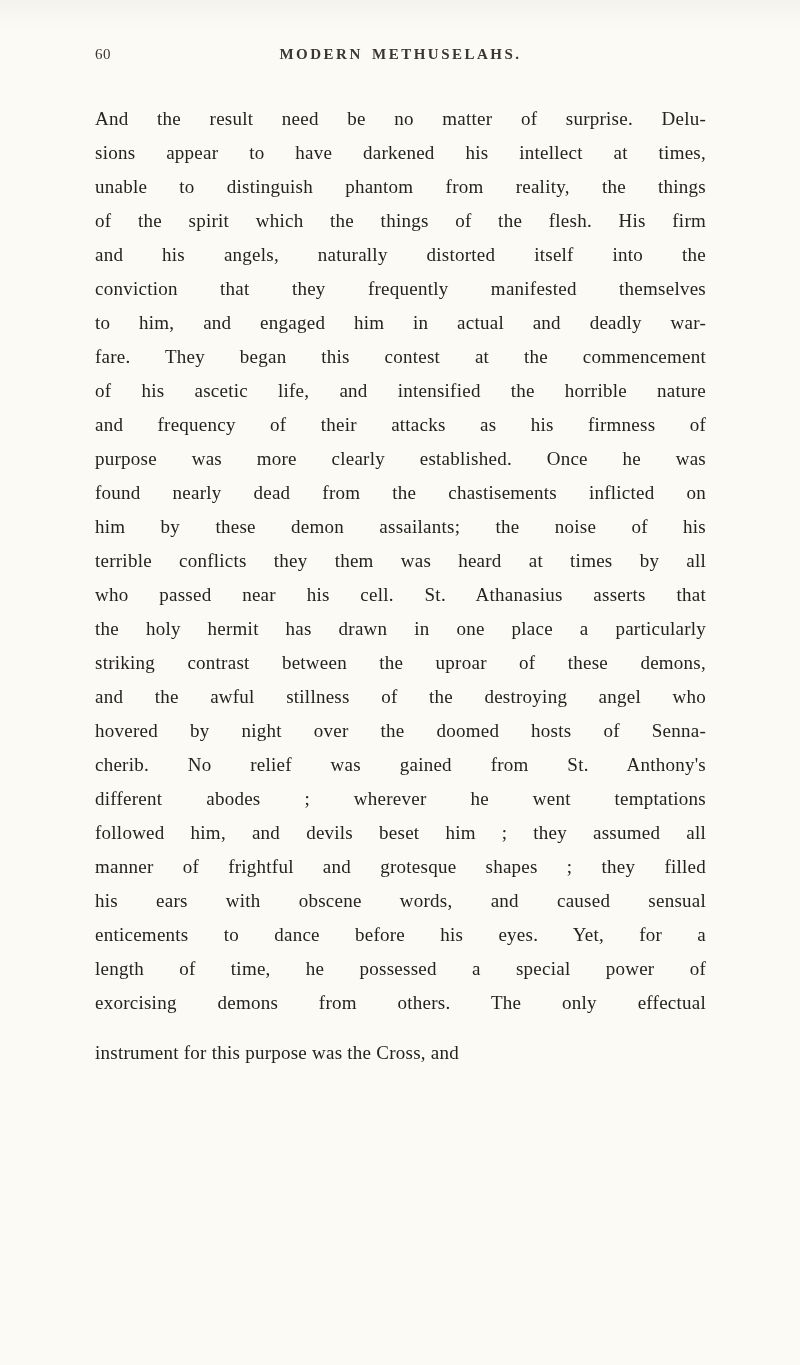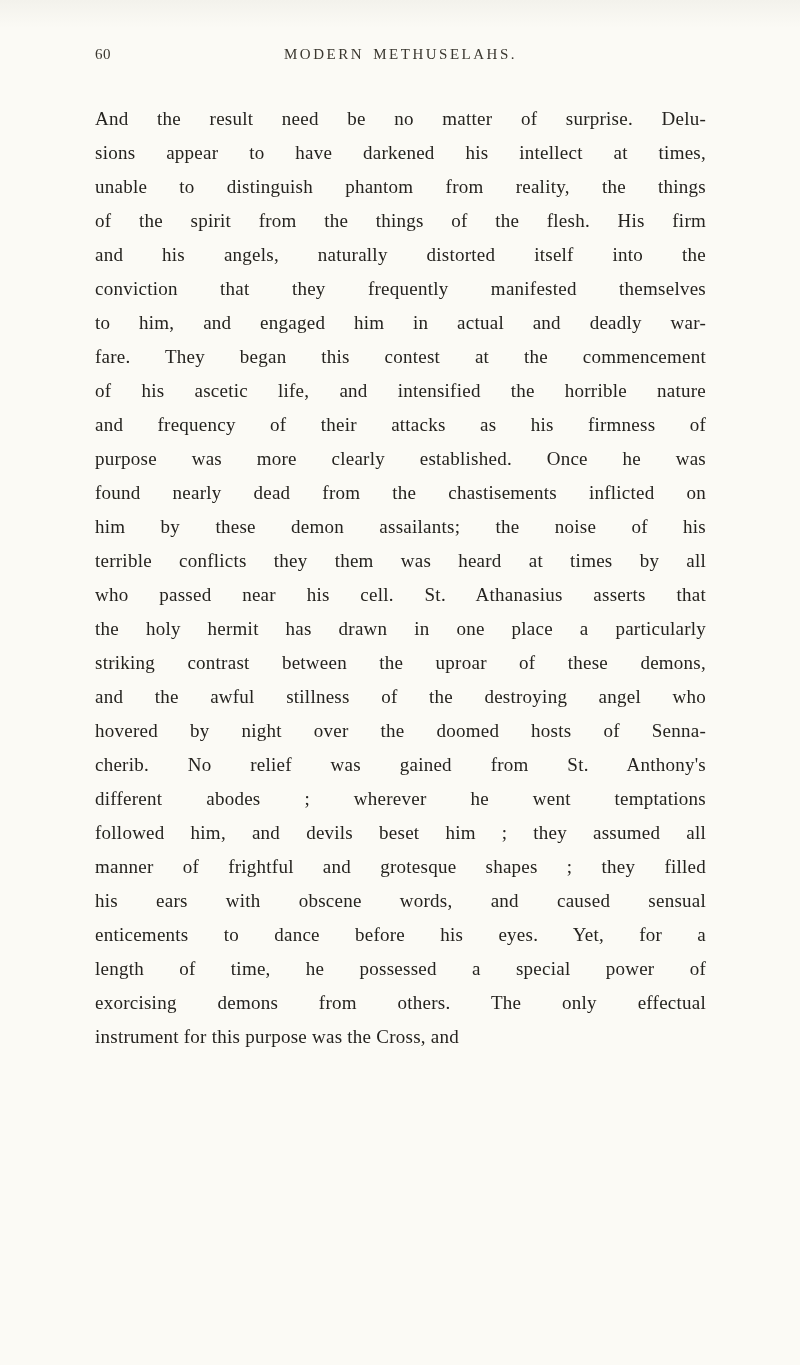--- a/index.html
+++ b/index.html
@@ -31,53 +31,55 @@
   .page-number {
     position: absolute;
     left: 0;
     top: 0;
     letter-spacing: 0.5px;
   }
   .running-head {
     text-align: center;
     letter-spacing: 2.5px;
     word-spacing: 3px;
+    font-weight: bold;
   }
   .body-text {
     margin-top: 34px;
     font-size: 19px;
     line-height: 34px;
     letter-spacing: 0.25px;
   }
   .line {
     text-align: justify;
     text-align-last: justify;
     white-space: normal;
     height: 34px;
     overflow: hidden;
   }
   .line.last {
     text-align: right;
     text-align-last: left;
+    margin-top: 16px;
   }
 </style>
 </head>
 <body>
 
 <div class="scan-page">
   <div class="page-header">
     <span class="page-number">60</span>
     <div class="running-head">MODERN METHUSELAHS.</div>
   </div>
   <div class="body-text">
 
   <div class="line">And the result need be no matter of surprise. Delu-</div>
       <div class="line">sions appear to have darkened his intellect at times,</div>
       <div class="line">unable to distinguish phantom from reality, the things</div>
-      <div class="line">of the spirit from the things of the flesh. His firm</div>
+      <div class="line">of the spirit which the things of the flesh. His firm</div>
       <div class="line">and his angels, naturally distorted itself into the</div>
       <div class="line">conviction that they frequently manifested themselves</div>
       <div class="line">to him, and engaged him in actual and deadly war-</div>
       <div class="line">fare. They began this contest at the commencement</div>
       <div class="line">of his ascetic life, and intensified the horrible nature</div>
       <div class="line">and frequency of their attacks as his firmness of</div>
       <div class="line">purpose was more clearly established. Once he was</div>
       <div class="line">found nearly dead from the chastisements inflicted on</div>
       <div class="line">him by these demon assailants; the noise of his</div>
       <div class="line">terrible conflicts they them was heard at times by all</div>

